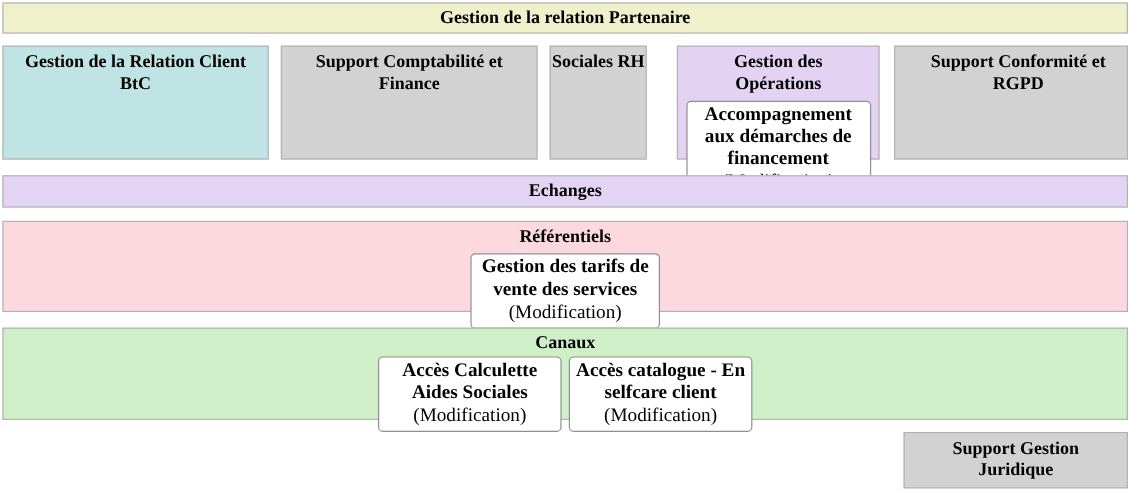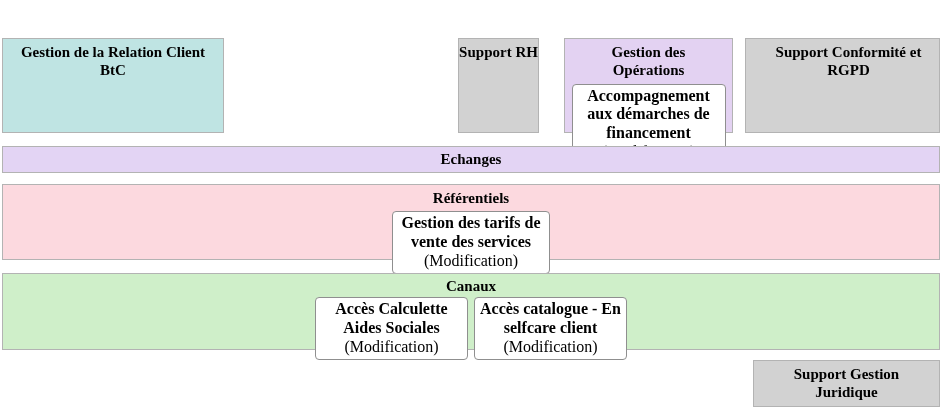--- a/index.html
+++ b/index.html
@@ -68,28 +68,34 @@
   #ops-card { width: 154px; margin: 4px auto 0 auto; }
   #ref-card { width: 158px; margin: 4px auto 0 auto; }
   .card-row { display: flex; justify-content: center; gap: 6px; margin-top: 2px; }
   .card-row .card { width: 153px; }
 </style>
 </head>
 <body>
 
 <div class="canvas">
 
+  <div class="box" id="topbar">
+    <span class="heading" style="padding-top:0">Gestion de la relation Partenaire</span>
+  </div>
 
   <div class="box row2" id="b-btc">
     <span class="heading">Gestion de la Relation Client BtC</span>
   </div>
 
+  <div class="box row2" id="b-compta">
+    <span class="heading">Support Comptabilité et Finance</span>
+  </div>
 
   <div class="box row2" id="b-rh">
-    <span class="heading">Support RH</span>
+    <span class="heading">Sociales RH</span>
   </div>
 
   <div class="box row2" id="b-ops">
     <span class="heading">Gestion des Opérations</span>
     <div class="card" id="ops-card">
       <span class="title">Accompagnement aux démarches de financement</span>
       <span class="status">(Modification)</span>
     </div>
   </div>
 

